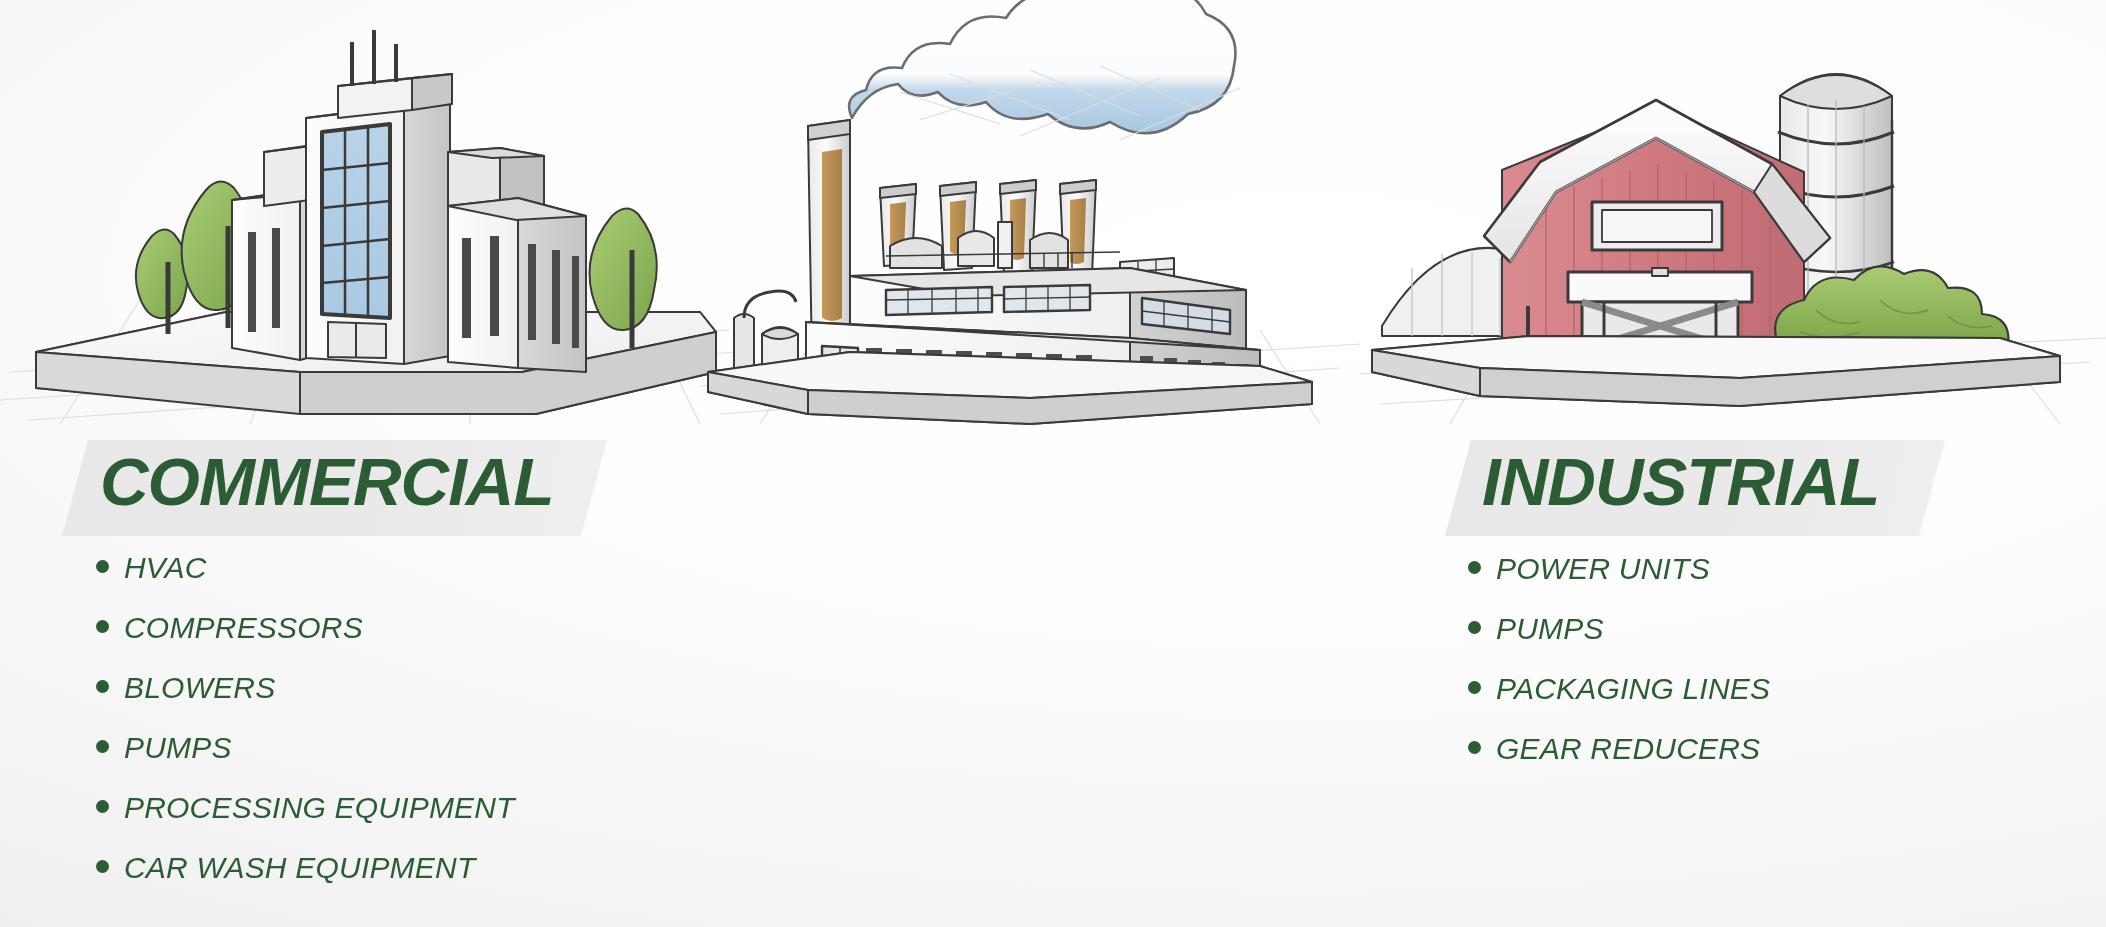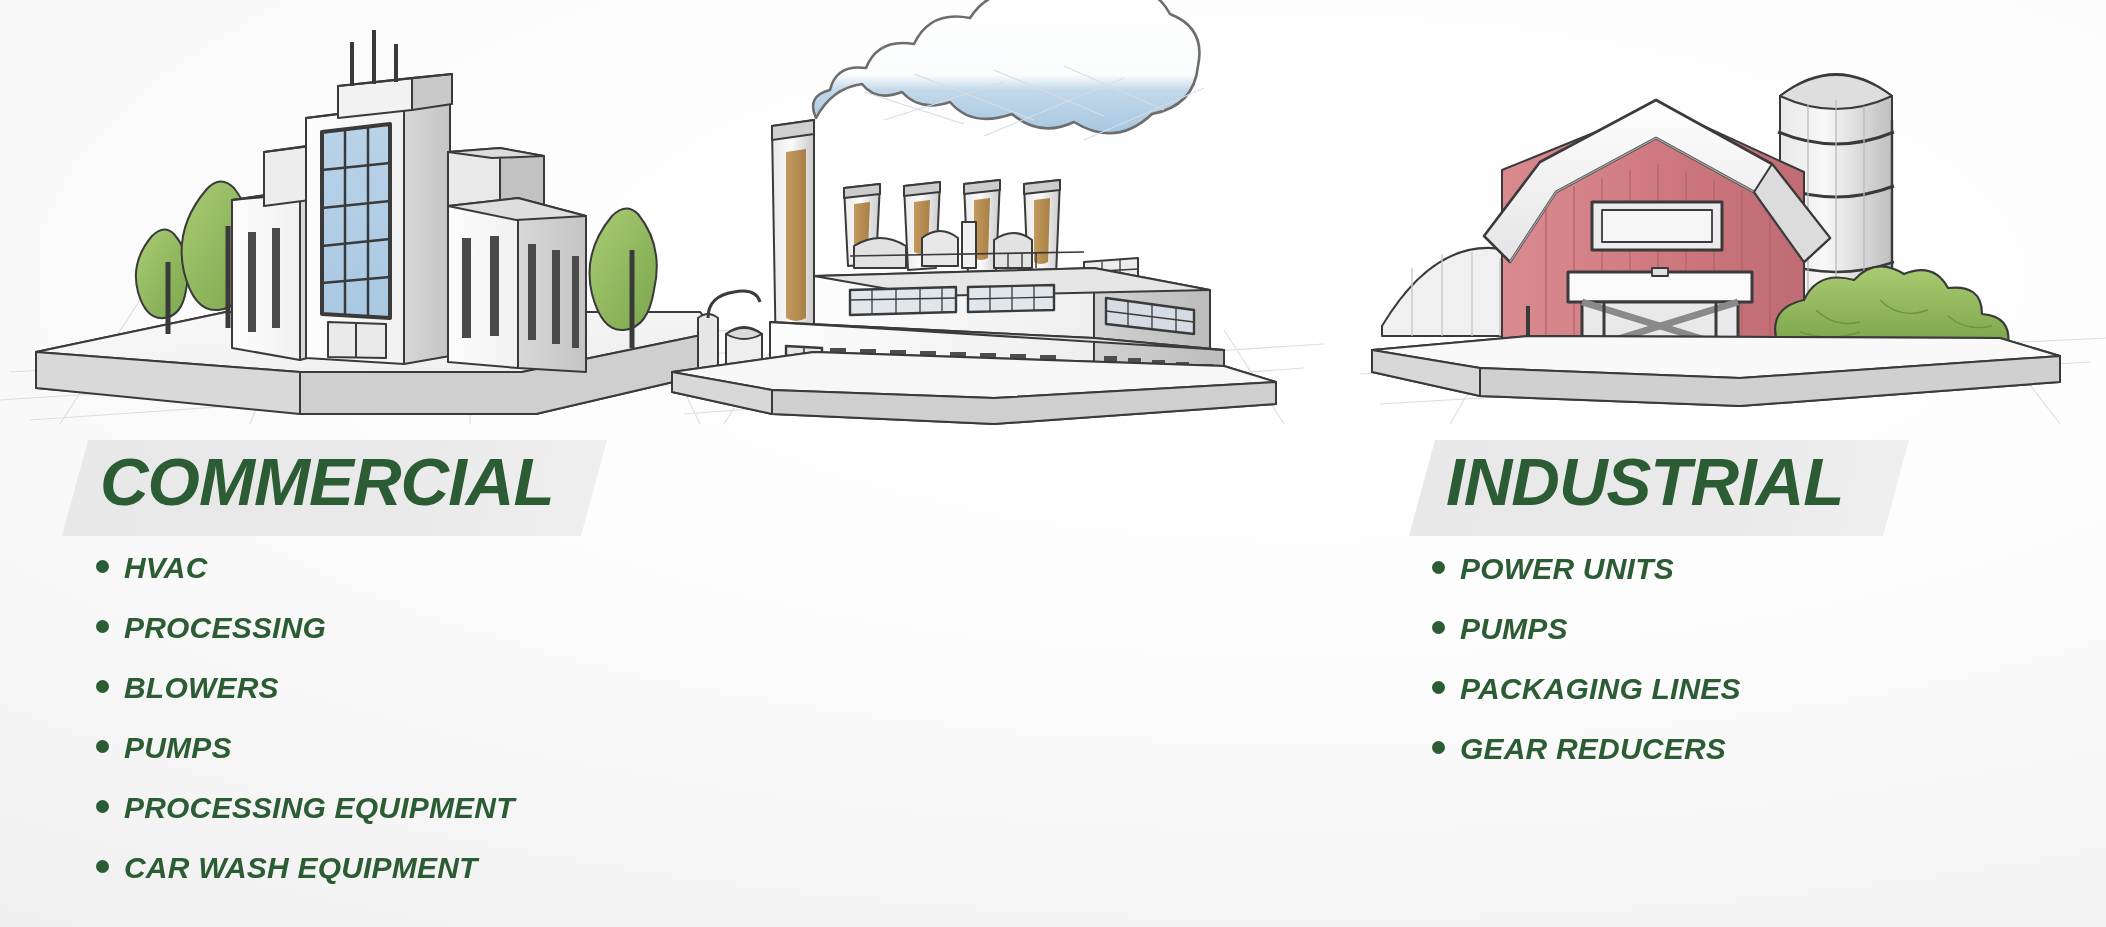--- a/index.html
+++ b/index.html
@@ -10,21 +10,21 @@
     background:
       radial-gradient(ellipse 120% 100% at 62% 30%, #ffffff 0%, #fdfdfd 38%, #f4f4f4 72%, #ebebeb 100%);
     position:relative;
   }
 
   .board { position:absolute; inset:0; }
 
   
   .col { position:absolute; top:0; height:769px; }
   #col-commercial  { left:0px;    width:740px; }
-  #col-industrial  { left:664px;  width:660px; }
+  #col-industrial  { left:700px;  width:660px; }
   #col-agriculture { left:1360px; width:746px; }
 
   
   .illus { position:absolute; top:0; left:0; width:100%; height:430px; }
   .illus svg { position:absolute; display:block; }
 
   
   .banner {
     position:absolute;
     height:96px;
@@ -45,21 +45,21 @@
     transform:scaleX(1.02);
     transform-origin:left center;
   }
 
   
   .list { position:absolute; list-style:none; }
   .list li {
     display:flex;
     align-items:baseline;
     font-size:30px;
-    font-weight:bold;
+    font-weight:normal;
     font-style:italic;
     color:#2b5c33;
     letter-spacing:0.2px;
     white-space:nowrap;
     margin-bottom:15px;
     line-height:1.5;
   }
   .dot {
     width:13px; height:13px;
     border-radius:50%;
@@ -217,21 +217,21 @@
     <div class="banner" id="banner-commercial"></div>
     <h2 class="title" id="title-commercial">COMMERCIAL</h2>
 
     <ul class="list" id="list-commercial">
       <li>
           <span class="dot"></span>
           <span>HVAC</span>
         </li>
       <li>
           <span class="dot"></span>
-          <span>PROCESSING</span>
+          <span>COMPRESSORS</span>
         </li>
       <li>
           <span class="dot"></span>
           <span>BLOWERS</span>
         </li>
       <li>
           <span class="dot"></span>
           <span>PUMPS</span>
         </li>
       <li>

